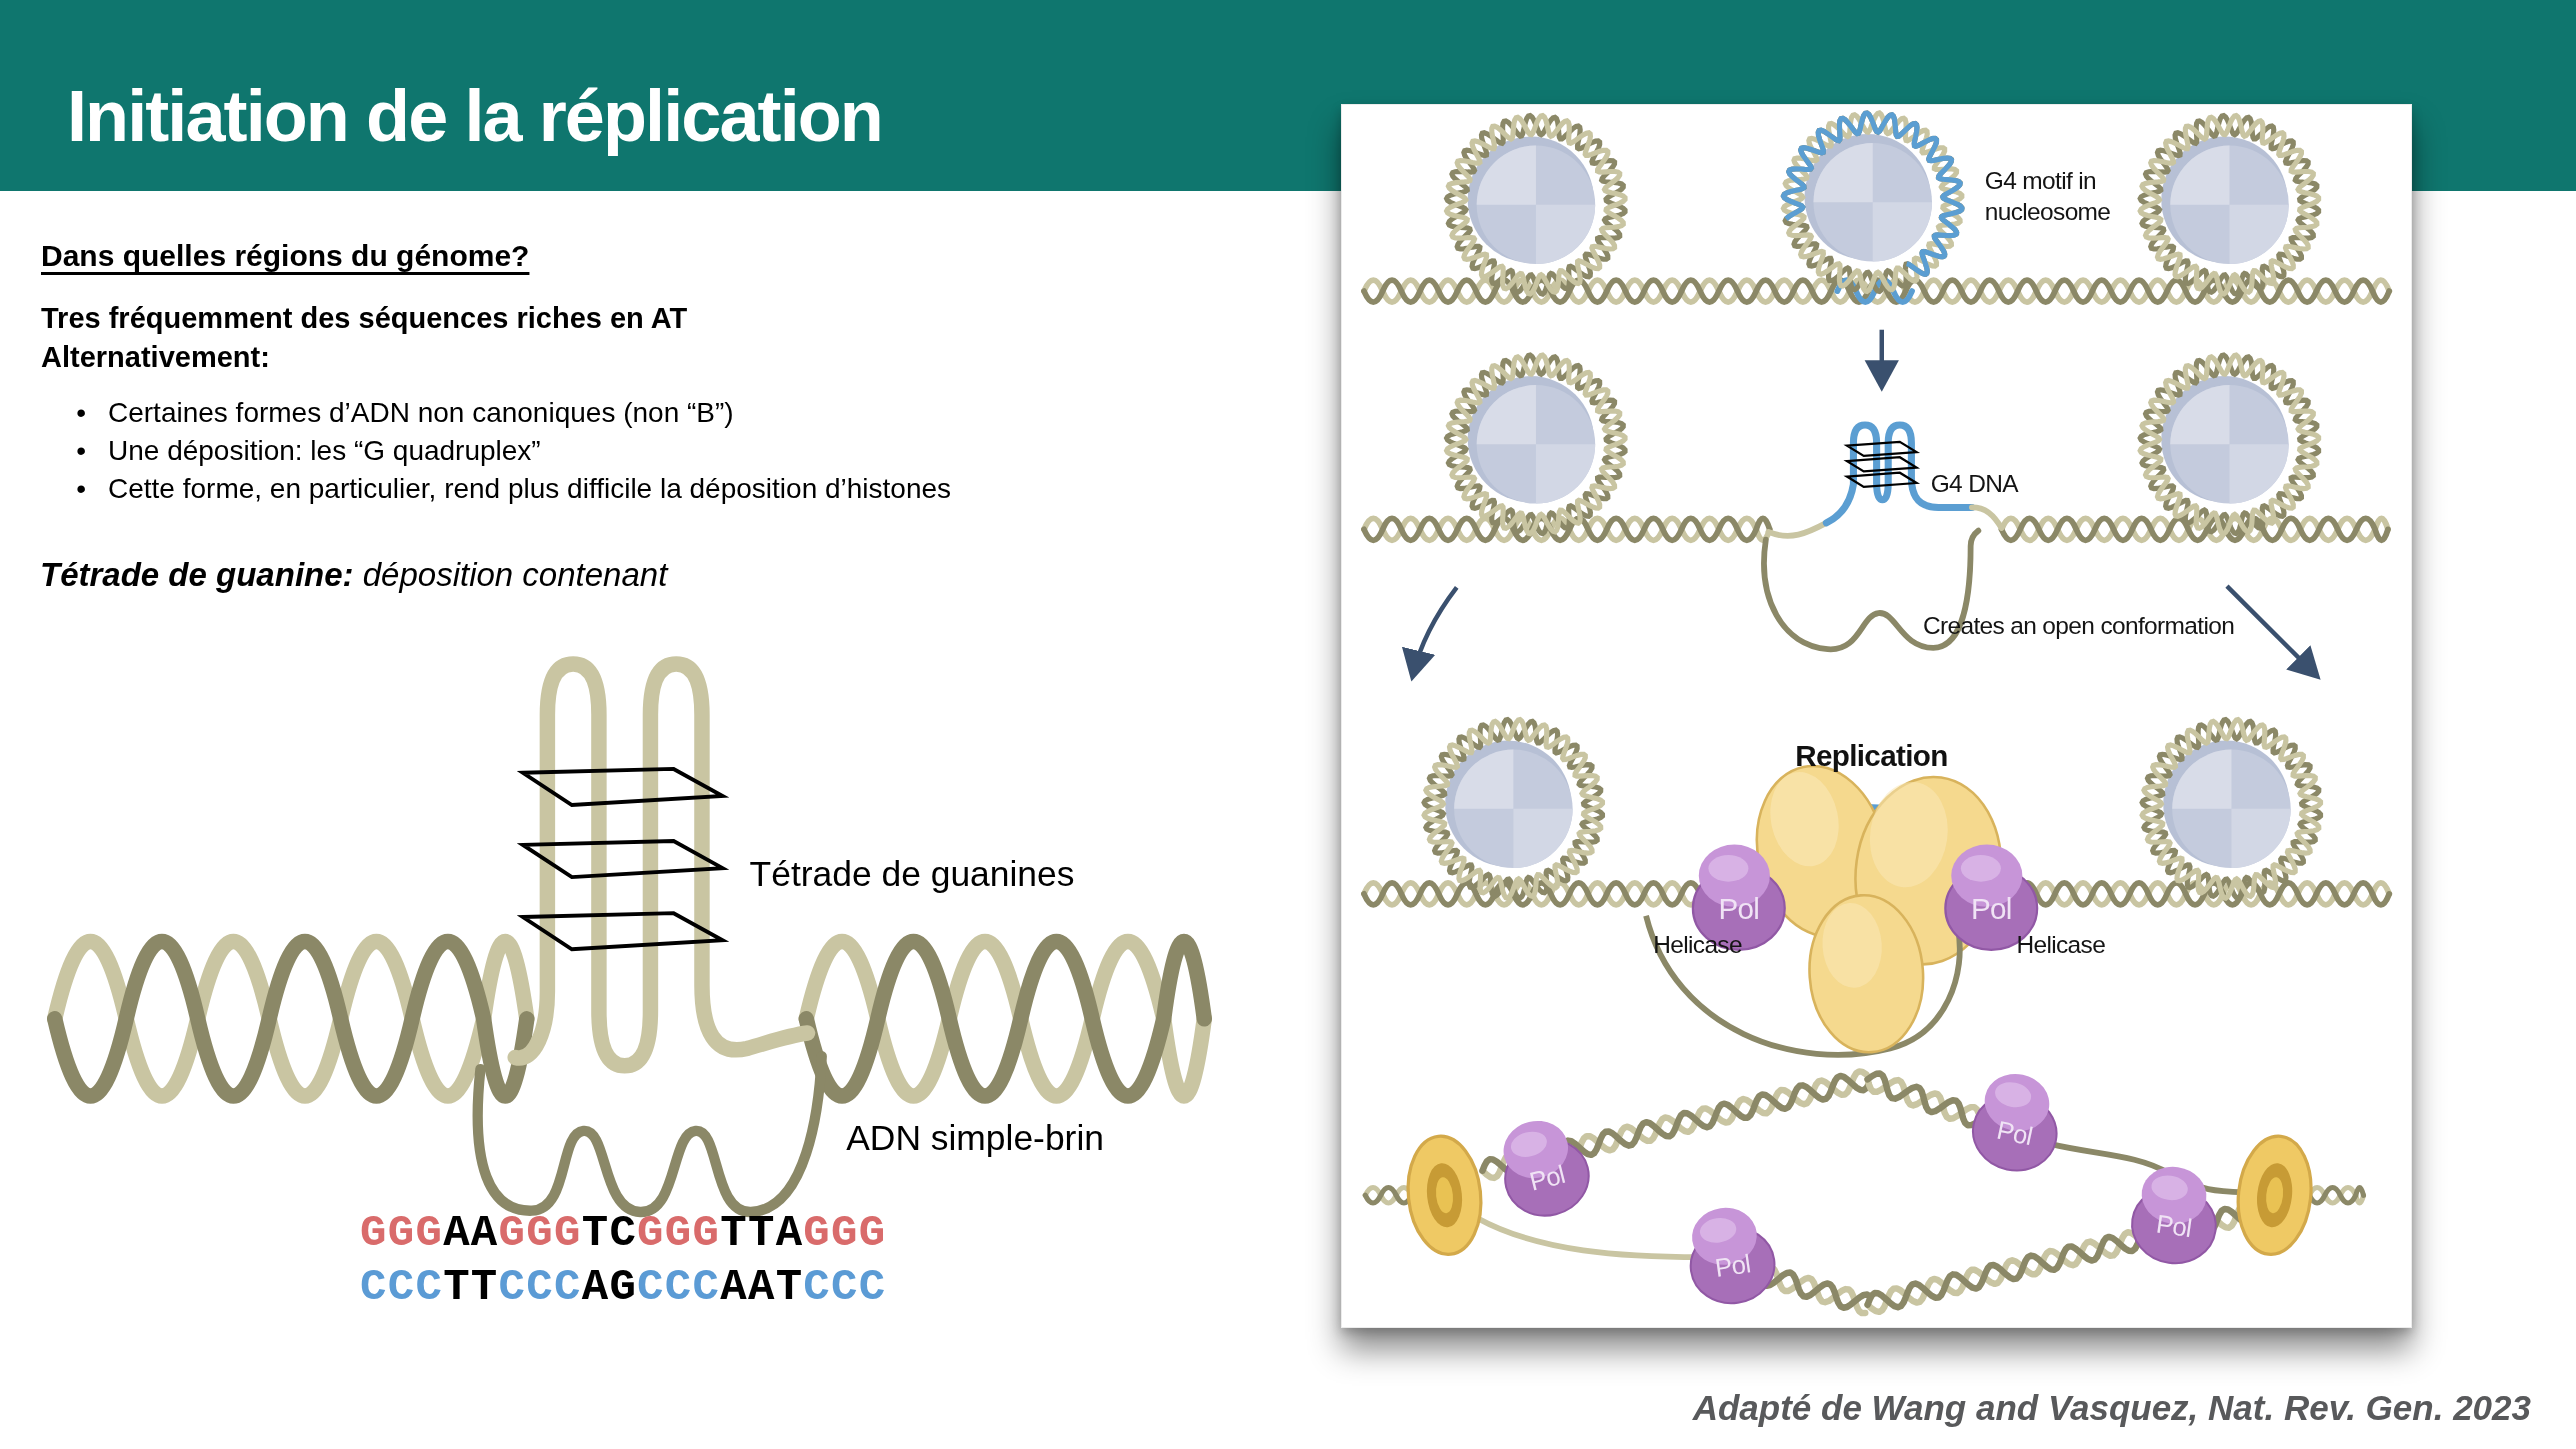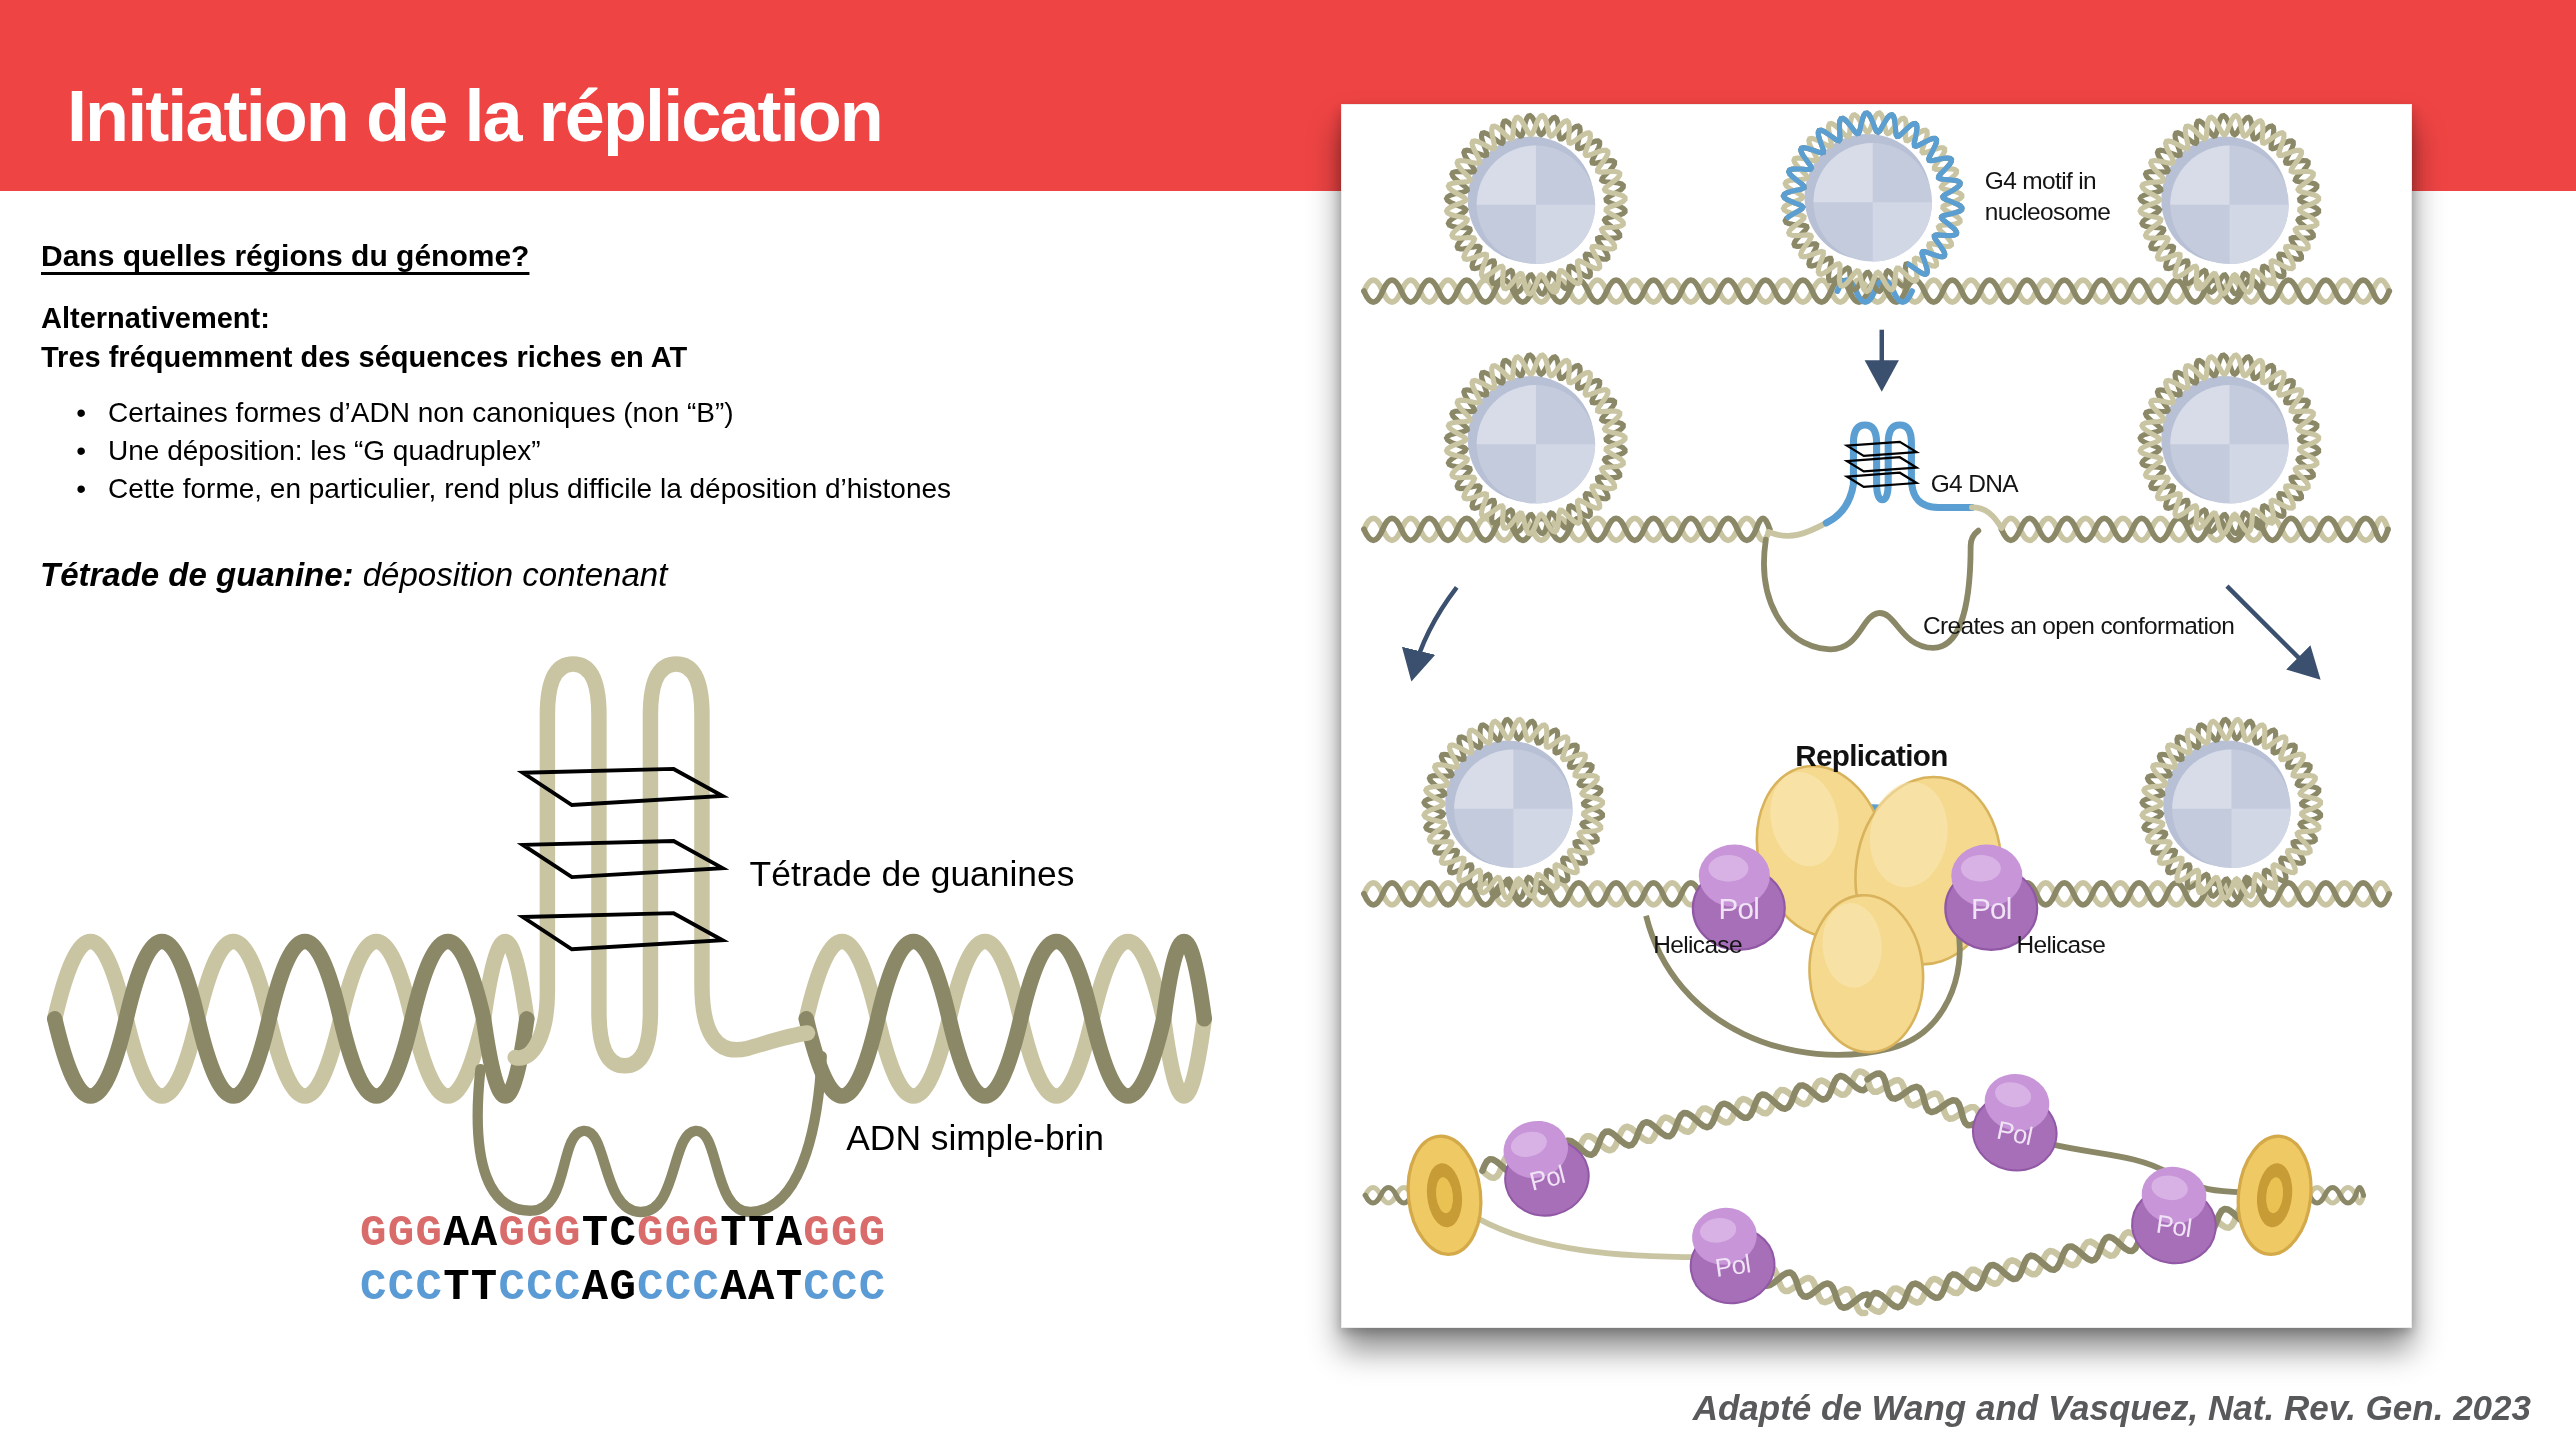--- a/index.html
+++ b/index.html
@@ -1,21 +1,21 @@
 <!DOCTYPE html>
 <html style="font-size:10.3px"><head>
 <meta charset="utf-8">
 <style>
   html,body{margin:0;padding:0;}
   body{
     width:2576px;height:1449px;position:relative;overflow:hidden;
     background:#ffffff;font-family:"Liberation Sans",sans-serif;
   }
   
-  .header{position:absolute;left:0;top:0;width:2576px;height:191px;background:#ef4444;z-index:1;}
+  .header{position:absolute;left:0;top:0;width:2576px;height:191px;background:#0f766e;z-index:1;}
   .title{position:absolute;left:67px;top:76px;font-size:72px;line-height:80px;
          font-weight:bold;color:#ffffff;letter-spacing:-1.9px;white-space:nowrap;}
   
   .txt{position:absolute;color:#000;z-index:4;white-space:nowrap;}
   .question{left:41px;top:233px;font-size:30px;font-weight:bold;text-decoration:underline;
             text-underline-offset:6.4px;text-decoration-thickness:2.6px;margin-top:6px;}
   .statement{left:41px;top:299px;font-size:29px;font-weight:bold;line-height:39px;}
   .bullets{left:71px;top:394px;font-size:28px;line-height:38px;}
   .bullets .li{position:relative;padding-left:37px;}
   .bullets .li:before{content:"•";position:absolute;left:5.2px;}
@@ -43,22 +43,22 @@
 </head>
 <body>
 
 <div class="header">
   <div class="title">Initiation de la réplication</div>
 </div>
 
 <div class="txt question">Dans quelles régions du génome?</div>
 
 <div class="txt statement">
+  <div>Tres fréquemment des séquences riches en AT</div>
   <div>Alternativement:</div>
-  <div>Tres fréquemment des séquences riches en AT</div>
 </div>
 
 <div class="txt bullets">
   <div class="li">Certaines formes d’ADN non canoniques (non “B”)</div>
   <div class="li">Une déposition: les “G quadruplex”</div>
   <div class="li">Cette forme, en particulier, rend plus difficile la déposition d’histones</div>
 </div>
 
 <div class="txt tetrad-def">
   <div><b>Tétrade de guanine:</b><span> déposition contenant</span></div>

